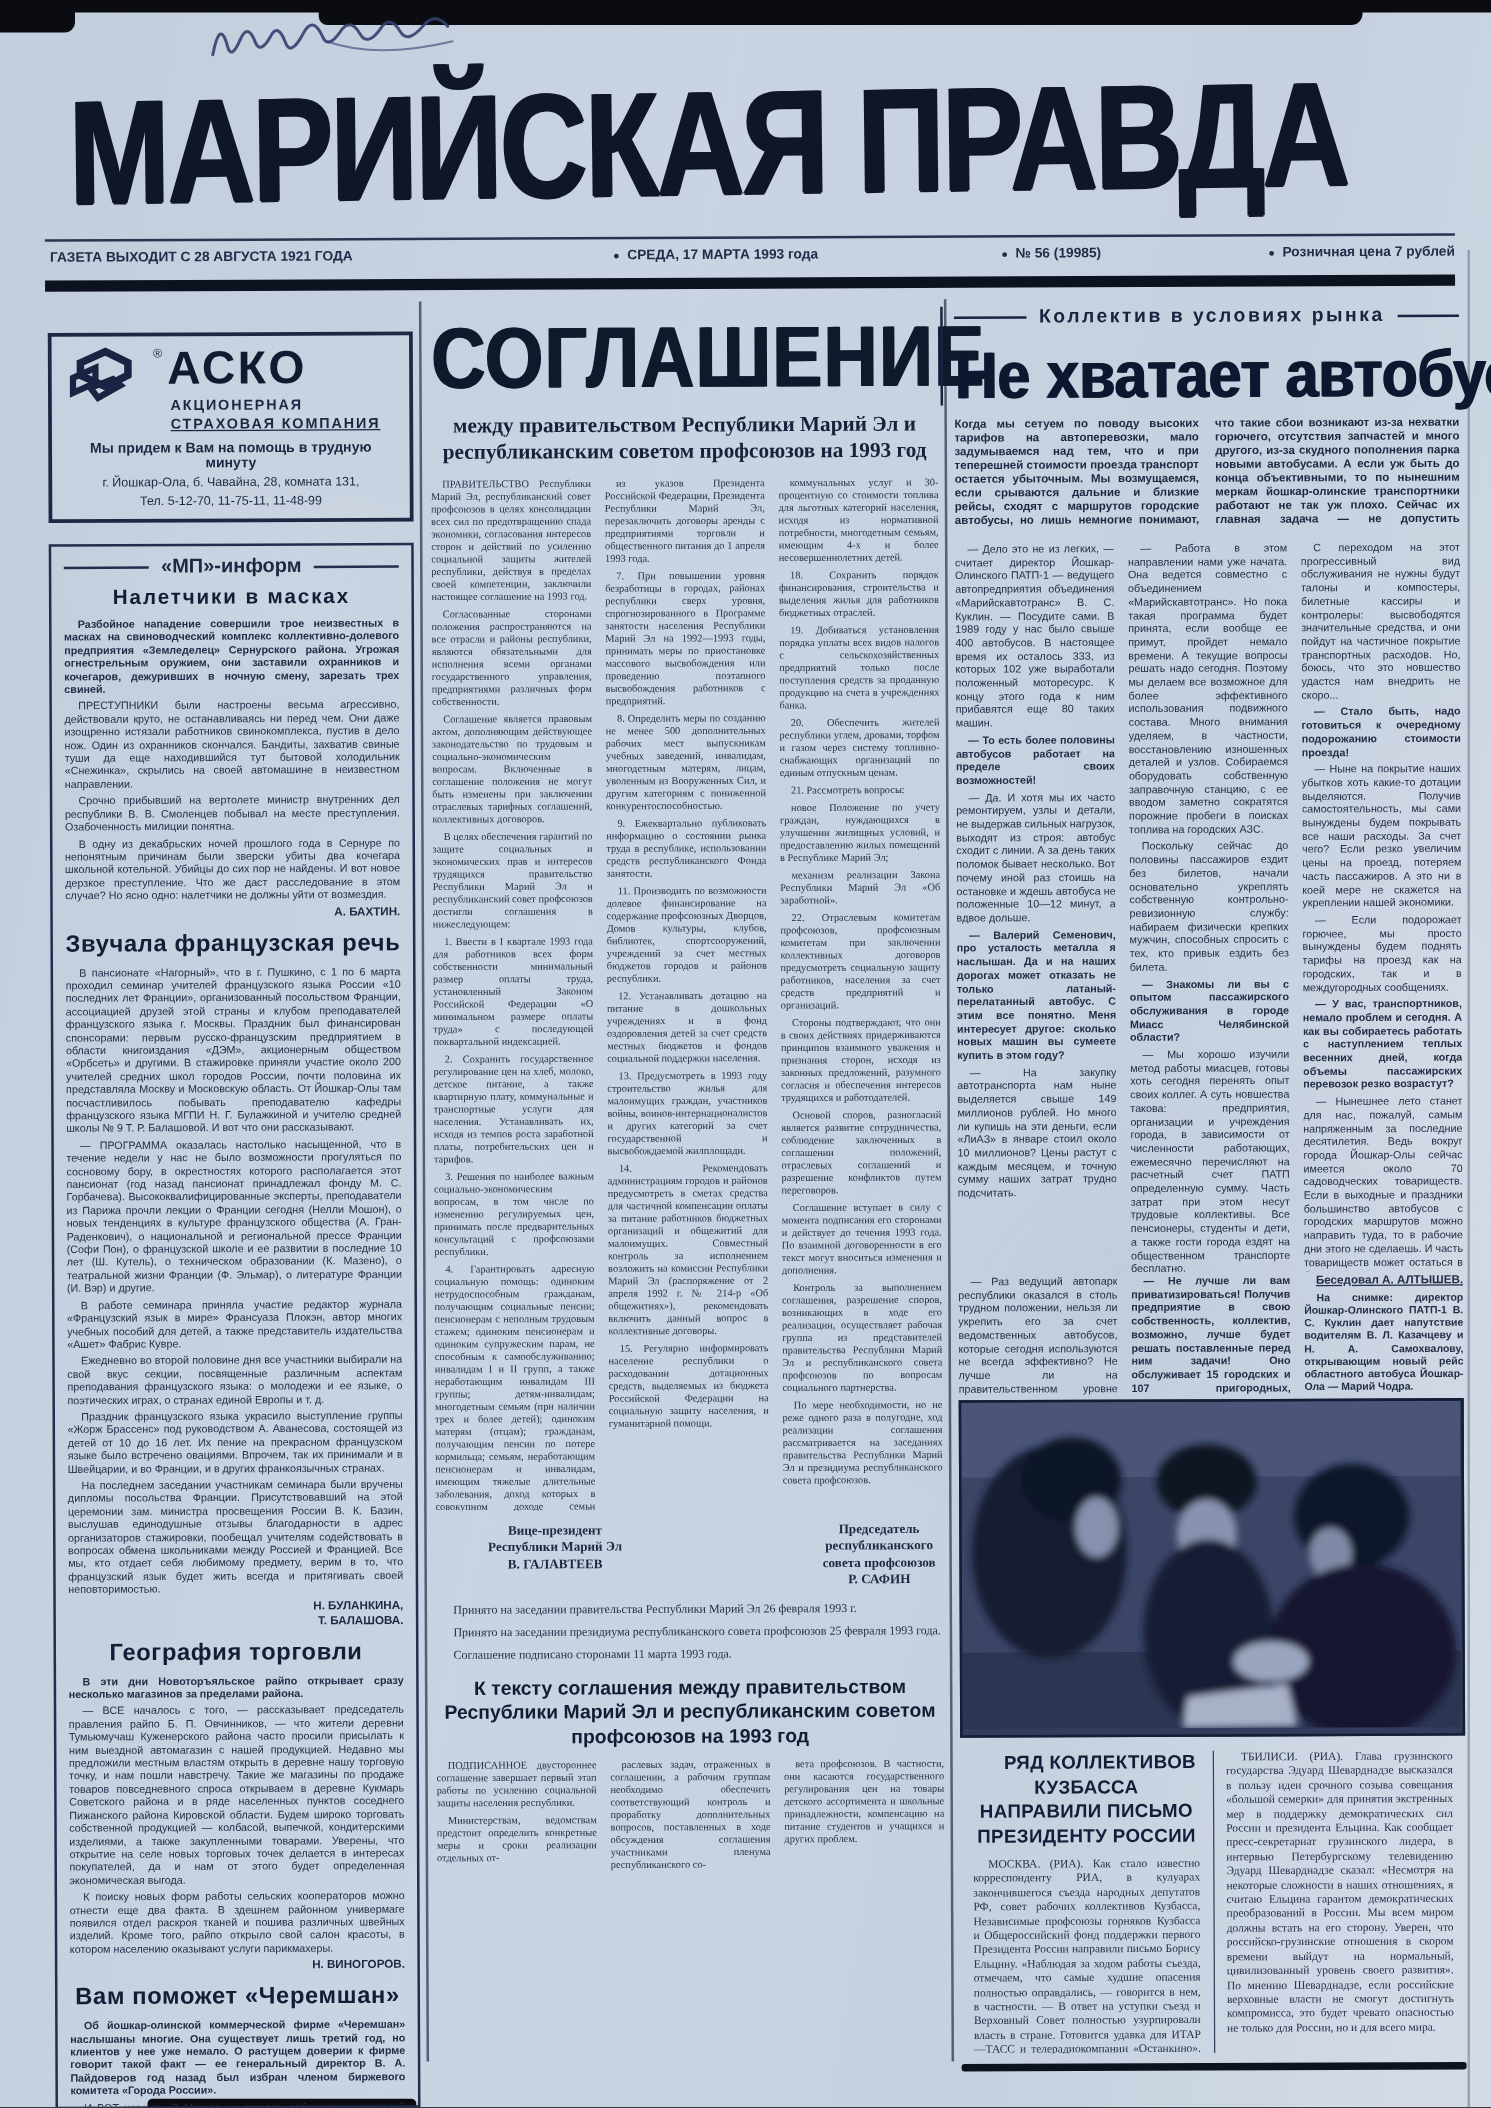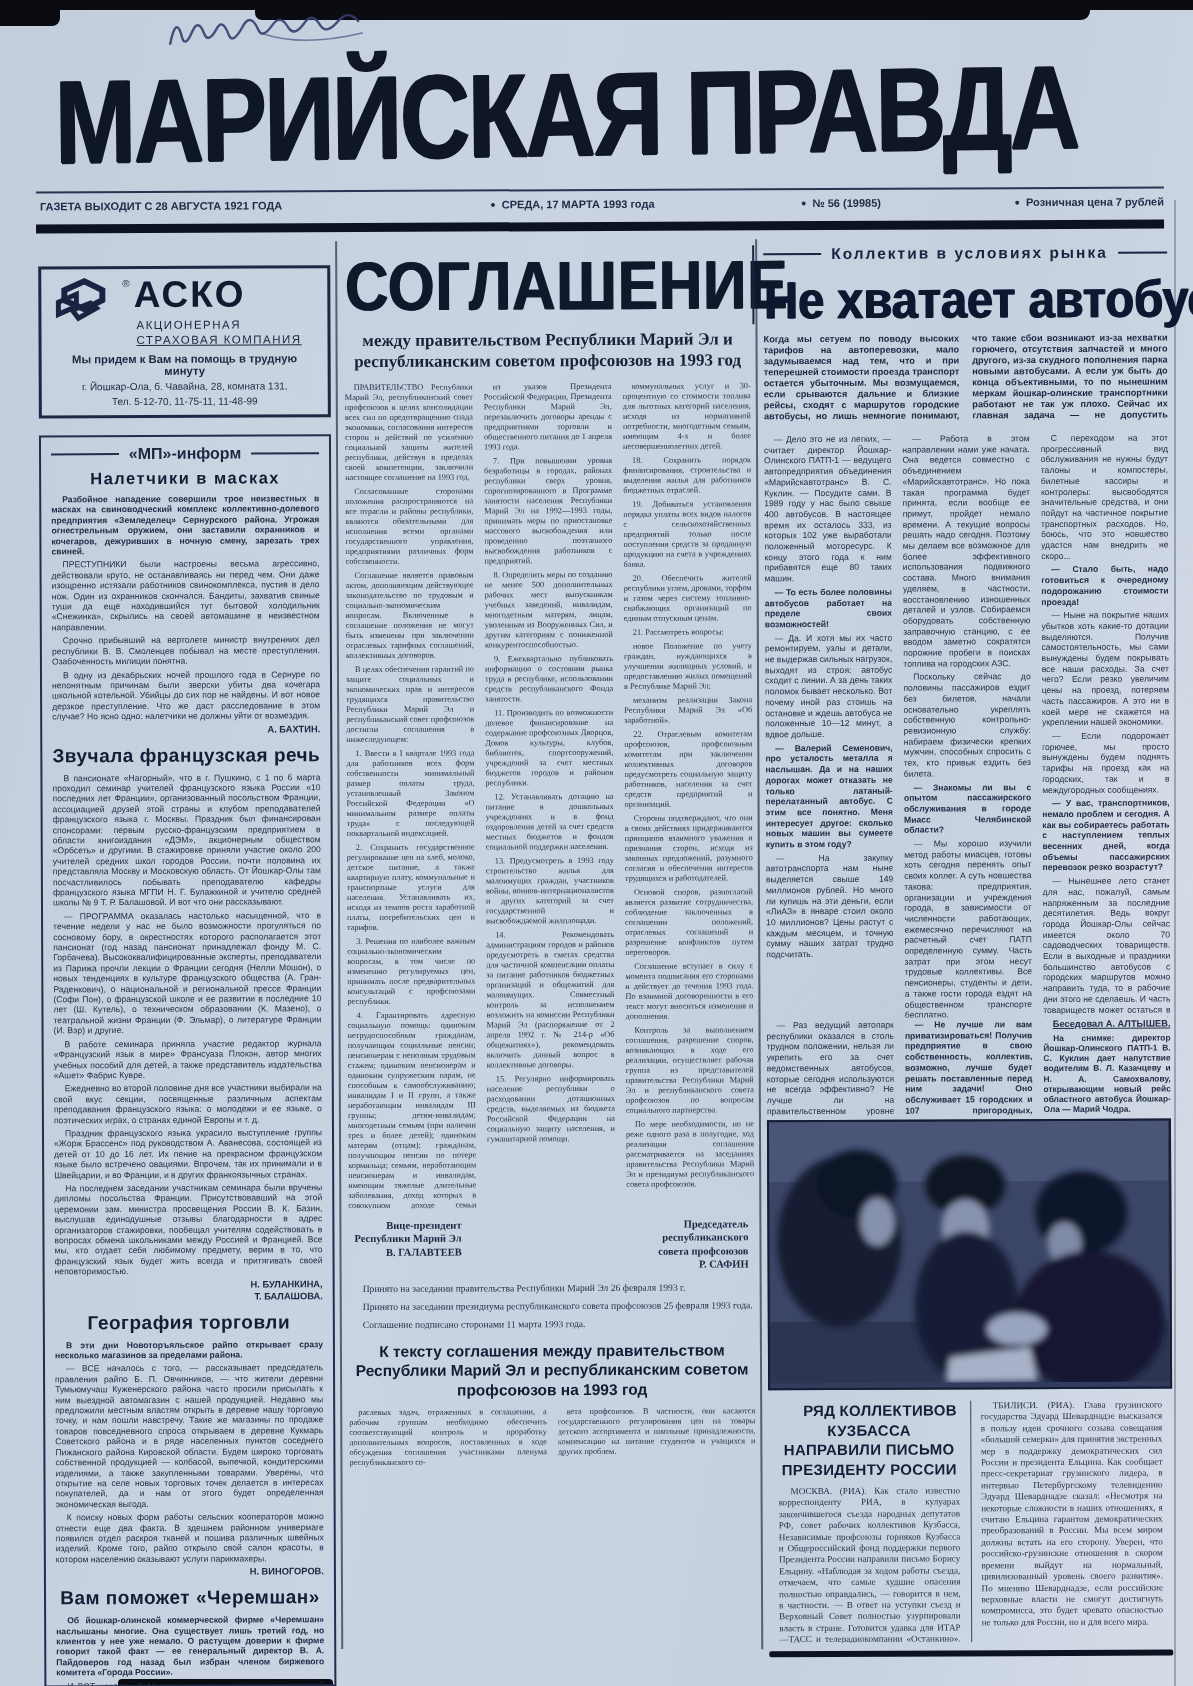--- a/index.html
+++ b/index.html
@@ -27,21 +27,21 @@
   .dl-b{font-size:9px;}
   .thickrule{position:absolute;left:38px;top:222px;width:1128px;height:9px;background:#0d1220;}
   
   .vrule{position:absolute;width:1.5px;background:#39425e;opacity:.8;}
   
   .col-left{position:absolute;left:40px;top:240px;width:292px;}
   .adbox{border:3px solid #1d2845;margin-top:24px;padding:7px 9px 8px;background:rgba(255,255,255,0.06);}
   .adtop{display:flex;align-items:flex-start;gap:8px;}
   .adreg{font-size:10px;margin-top:2px;}
   .adname{font-weight:900;font-size:37px;letter-spacing:2px;color:#111a30;line-height:1;}
-  .adsub{font-size:11.5px;font-weight:normal;letter-spacing:1.5px;margin-top:3px;}
+  .adsub{font-size:11.5px;font-weight:bold;letter-spacing:1.5px;margin-top:3px;}
   .adsub2{text-decoration:underline;}
   .adslogan{font-weight:bold;font-size:11.3px;text-align:center;margin-top:7px;}
   .adaddr{font-size:10px;text-align:center;margin-top:4px;}
   .mpbox{border:2.5px solid #232e4e;margin-top:17px;padding:6px 10px 10px;height:1232px;overflow:hidden;}
   .mprubric{display:flex;align-items:center;gap:10px;font-weight:bold;font-size:16px;margin:2px 0 6px;}
   .mprubric::before,.mprubric::after{content:"";flex:1;height:2px;background:#232e4e;}
   .lh{font-weight:bold;text-align:center;letter-spacing:1.5px;color:#141d36;}
   .lh1{font-size:16.5px;margin:2px 0 6px;}
   .lh2{font-size:19px;margin:10px 0 6px;letter-spacing:0.5px;}
   .ltext p{margin:0 0 3px;text-indent:11px;font-size:8.6px;line-height:10.4px;text-align:justify;color:#242d47;}
@@ -52,21 +52,21 @@
   .agr-title{font-weight:900;font-size:60px;letter-spacing:1px;text-align:center;color:#10182c;
              transform:scaleY(1.15);transform-origin:top;text-shadow:1.5px 0 0 #10182c;margin-top:8px;}
   .agr-sub{font-family:"Liberation Serif",serif;font-weight:bold;font-size:17px;text-align:center;
            margin:14px 8px 10px;line-height:1.25;color:#18213a;}
   .cols3{display:flex;gap:11px;}
   .cols3 .c{flex:1;min-width:0;font-family:"Liberation Serif",serif;font-size:8.3px;line-height:10px;
             text-align:justify;color:#272f4a;overflow:hidden;}
   .cols3 .c p{margin:0 0 4px;text-indent:9px;}
   .agr-cols{height:826px;}
   .sigrow{display:flex;justify-content:space-between;margin:10px 6px 0;}
-  .sig{font-family:"Liberation Serif",serif;font-size:10.5px;font-weight:bold;text-align:right;line-height:1.3;}
+  .sig{font-family:"Liberation Serif",serif;font-size:10.5px;font-weight:bold;text-align:center;line-height:1.3;margin-left:36px;}
   .notes{margin-top:10px;}
   .notes p{font-family:"Liberation Serif",serif;font-size:9.6px;line-height:1.35;margin:0 0 5px;text-indent:14px;color:#272f4a;}
   .apx-title{font-weight:bold;font-size:15.5px;text-align:center;line-height:1.25;margin:10px 4px 8px;color:#131c34;}
   .apx-cols{height:108px;}
   
   .col-right{position:absolute;left:765px;top:240px;width:404px;}
   .busheadwrap{border-left:2.5px solid #1a2340;padding-left:9px;margin-left:-11px;}
   .busrubric{display:flex;align-items:center;gap:10px;font-weight:bold;font-size:15.5px;
              letter-spacing:2px;margin:6px 0 0;color:#1a2340;}
   .busrubric::before{content:"";width:58px;height:2.5px;background:#1a2340;}
@@ -273,20 +273,24 @@
           </div>
       </div>
       <div class="notes">
           <p>Принято на заседании правительства Республики Марий Эл 26 февраля 1993 г.</p>
           <p>Принято на заседании президиума республиканского совета профсоюзов 25 февраля 1993 года.</p>
           <p>Соглашение подписано сторонами 11 марта 1993 года.</p>
         </div>
       <div class="apx-title">К тексту соглашения между правительством Республики Марий Эл и республиканским советом профсоюзов на 1993 год</div>
       <div class="cols3 apx-cols">
         <div class="c">
+            <p>ПОДПИСАННОЕ двустороннее соглашение завершает первый этап работы по усилению социальной защиты населения республики.</p>
+            <p>Министерствам, ведомствам предстоит определить конкретные меры и сроки реализации отдельных от-</p>
+          </div>
+        <div class="c">
             <p>раслевых задач, отраженных в соглашении, а рабочим группам необходимо обеспечить соответствующий контроль и проработку дополнительных вопросов, поставленных в ходе обсуждения соглашения участниками пленума республиканского со-</p>
           </div>
         <div class="c">
             <p>вета профсоюзов. В частности, они касаются государственного регулирования цен на товары детского ассортимента и школьные принадлежности, компенсацию на питание студентов и учащихся и других проблем.</p>
           </div>
       </div>
     </div>
 
     <div class="col-right">
       <div class="busheadwrap">

